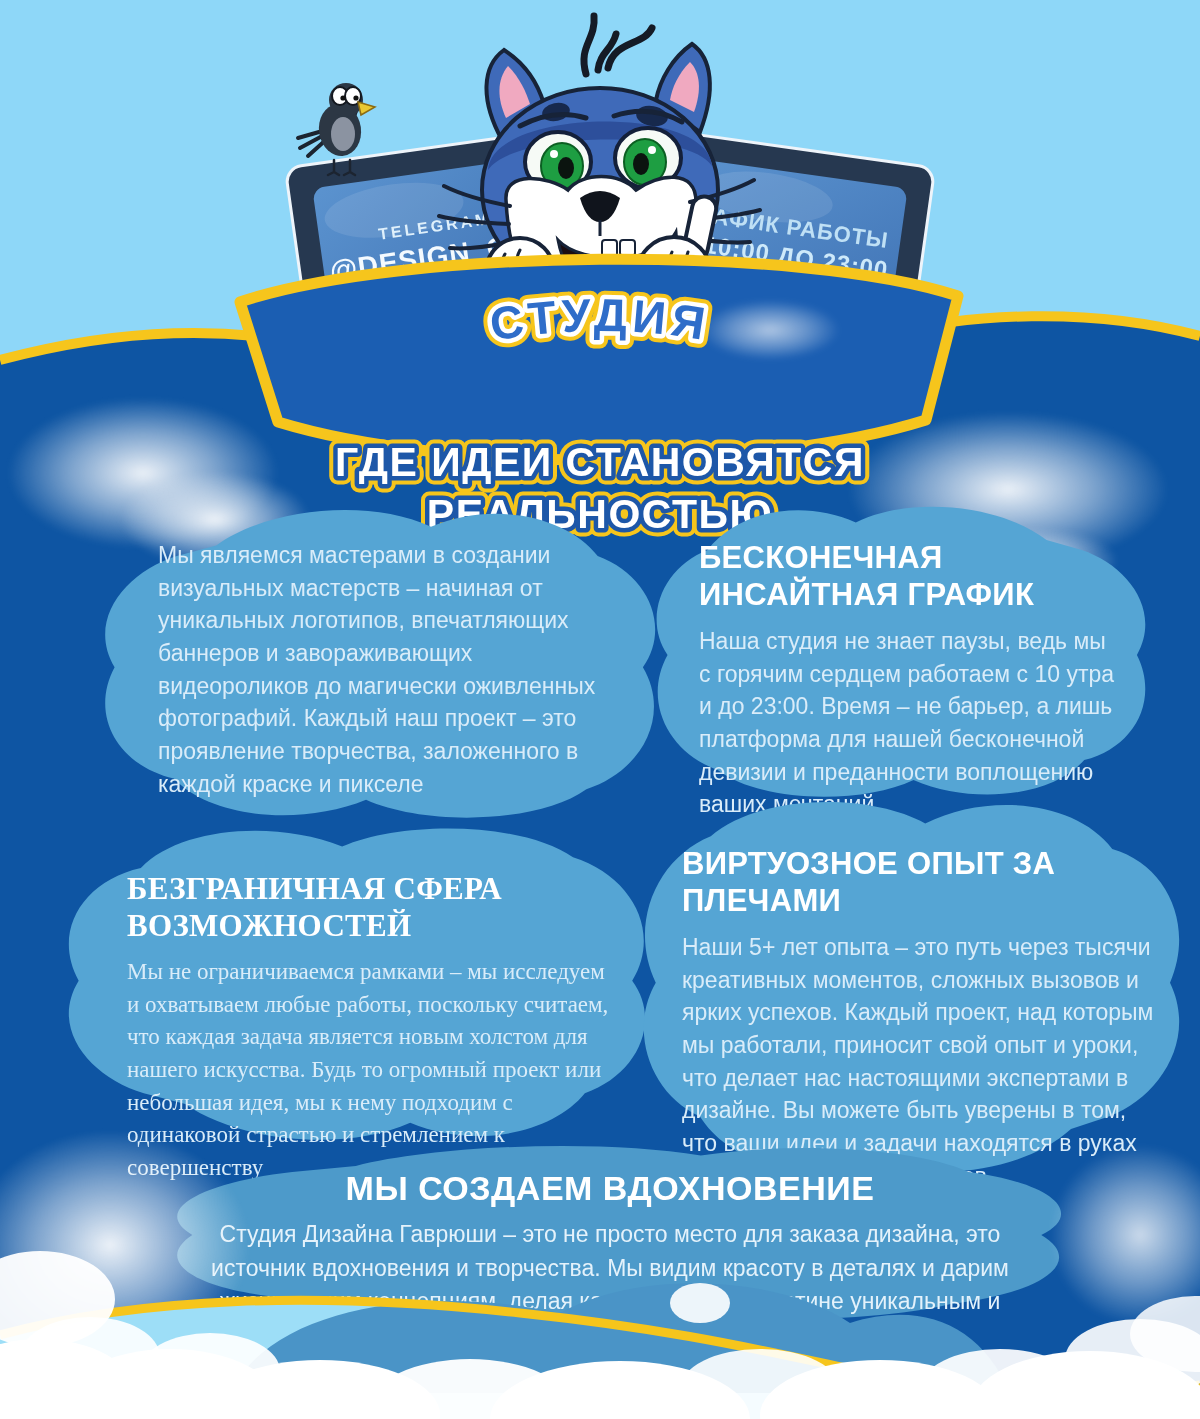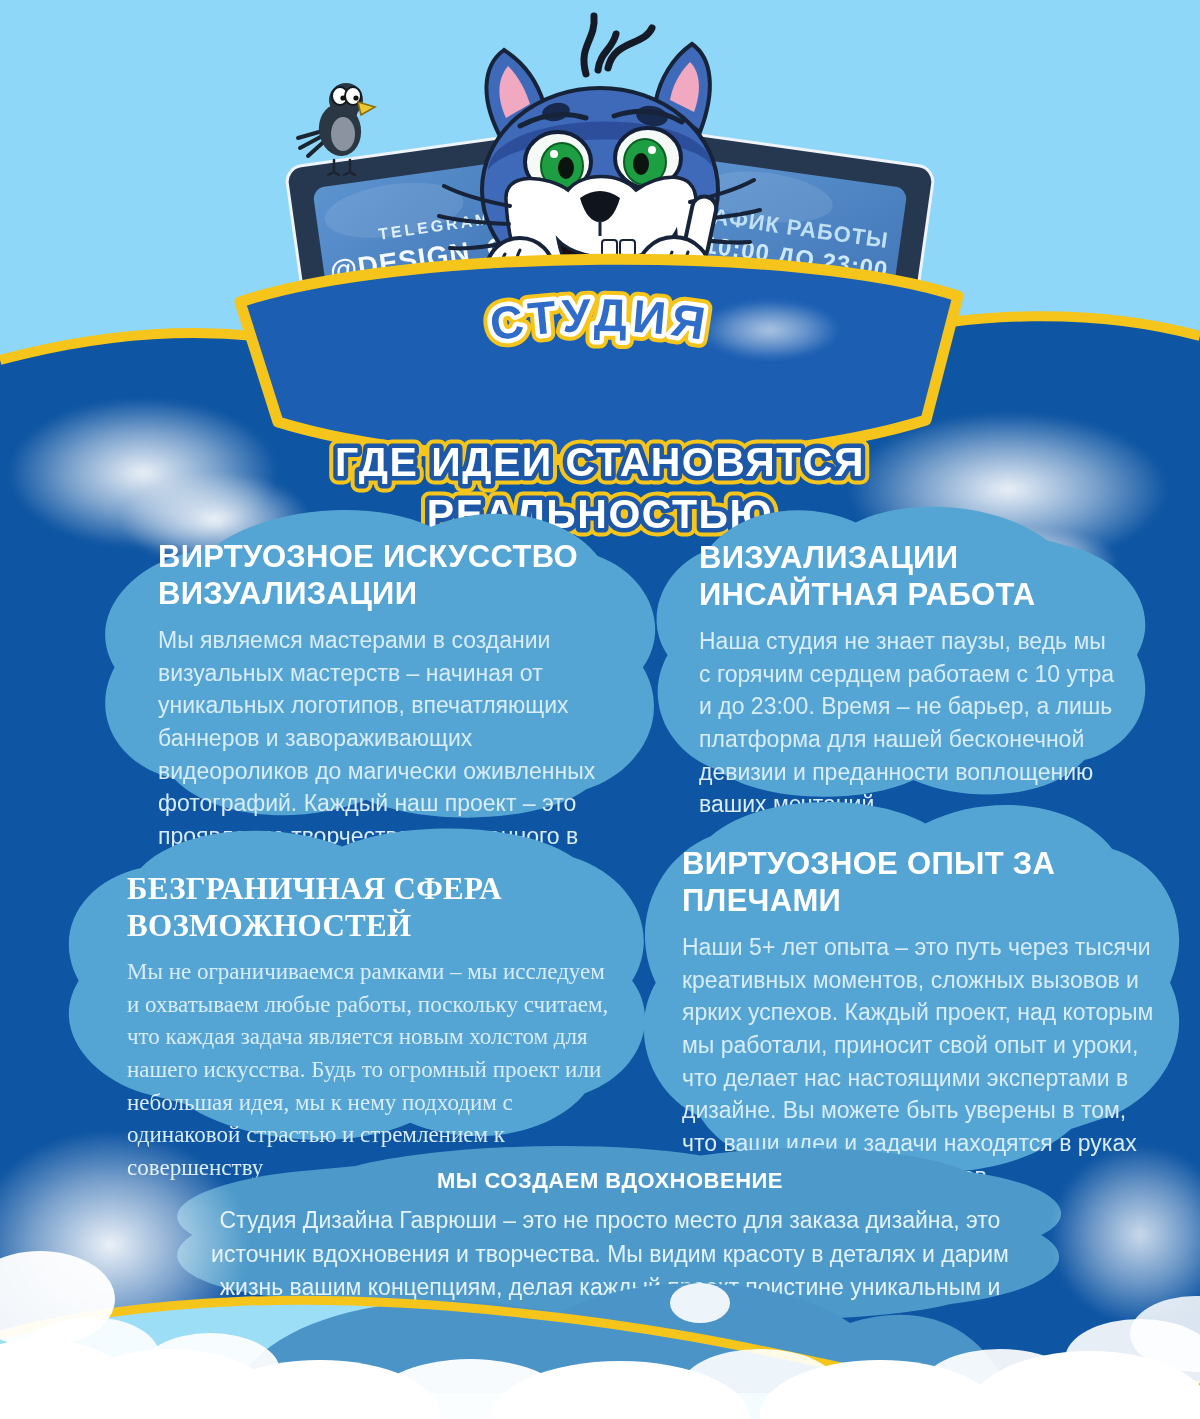--- a/index.html
+++ b/index.html
@@ -25,21 +25,21 @@
   .fb1 .content{padding:36px 48px 0 66px;}
   .fb2{left:655px;top:500px;width:502px;height:300px;}
   .fb2 .content{padding:40px 40px 0 44px;}
   .fb3{left:55px;top:825px;width:592px;height:322px;font-family:Liberation Serif, serif;}
   .fb3 .content{padding:46px 36px 0 72px;}
   .fb4{left:642px;top:798px;width:550px;height:382px;}
   .fb4 .content{padding:48px 26px 0 40px;}
 
   .footer-cloud{left:156px;top:1142px;width:908px;height:180px;text-align:center;}
   .footer-cloud .content{padding:26px 54px 0 54px;}
-  .footer-cloud h3{font-size:22px;margin:0 0 10px 0;letter-spacing:.5px;}
+  .footer-cloud h3{font-size:34px;margin:0 0 10px 0;letter-spacing:.5px;}
   .footer-cloud p{font-size:23px;line-height:1.46;color:#e4f2fb;}
 </style>
 </head>
 <body>
 
 <div class="poster">
 
   <svg class="layer" width="1200" height="570" viewBox="0 0 1200 570">
     <defs>
       <linearGradient id="scr" x1="0" y1="0" x2="1" y2="1">
@@ -177,31 +177,30 @@
       <text x="600" y="110" text-anchor="middle" font-size="41" font-weight="bold" letter-spacing="1.5" fill="none" stroke="#1d57a8" stroke-width="9" stroke-linejoin="round">РЕАЛЬНОСТЬЮ</text>
       <text x="600" y="110" text-anchor="middle" font-size="41" font-weight="bold" letter-spacing="1.5" fill="#ffffff">РЕАЛЬНОСТЬЮ</text>
     </g>
   </svg>
 
   <div class="cloud-block fb1">
     <svg class="blob" viewBox="0 0 200 120" preserveAspectRatio="none">
       <path d="M44,16 C62,2 98,-2 120,9 C142,-1 168,5 179,20 C197,27 205,47 195,62 C205,80 195,101 175,108 C158,121 118,122 97,112 C74,122 42,119 29,104 C9,99 -1,80 8,62 C-2,44 12,26 30,20 Z" fill="#55a5d4"></path>
     </svg>
     <div class="content">
-      <h3>ВИРТУОЗНОЕ ИСКУССТВО ВИЗУАЛИЗАЦИИ</h3>
       <p>Мы являемся мастерами в создании визуальных мастерств – начиная от уникальных логотипов, впечатляющих баннеров и завораживающих видеороликов до магически оживленных фотографий. Каждый наш проект – это проявление творчества, заложенного в каждой краске и пикселе</p>
     </div>
   </div>
 
   <div class="cloud-block fb2">
     <svg class="blob" viewBox="0 0 200 120" preserveAspectRatio="none">
       <path d="M44,16 C62,2 98,-2 120,9 C142,-1 168,5 179,20 C197,27 205,47 195,62 C205,80 195,101 175,108 C158,121 118,122 97,112 C74,122 42,119 29,104 C9,99 -1,80 8,62 C-2,44 12,26 30,20 Z" fill="#55a5d4" transform="translate(200,0) scale(-1,1)"></path>
     </svg>
     <div class="content">
-      <h3>ВИЗУАЛИЗАЦИИ ИНСАЙТНАЯ РАБОТА</h3>
+      <h3>БЕСКОНЕЧНАЯ ИНСАЙТНАЯ ГРАФИК</h3>
       <p>Наша студия не знает паузы, ведь мы с горячим сердцем работаем с 10 утра и до 23:00. Время – не барьер, а лишь платформа для нашей бесконечной девизии и преданности воплощению ваших мечтаний</p>
     </div>
   </div>
 
   <div class="cloud-block fb3">
     <svg class="blob" viewBox="0 0 200 120" preserveAspectRatio="none">
       <path d="M44,16 C62,2 98,-2 120,9 C142,-1 168,5 179,20 C197,27 205,47 195,62 C205,80 195,101 175,108 C158,121 118,122 97,112 C74,122 42,119 29,104 C9,99 -1,80 8,62 C-2,44 12,26 30,20 Z" fill="#55a5d4" transform="translate(0,120) scale(1,-1)"></path>
     </svg>
     <div class="content">
       <h3>БЕЗГРАНИЧНАЯ СФЕРА ВОЗМОЖНОСТЕЙ</h3>

